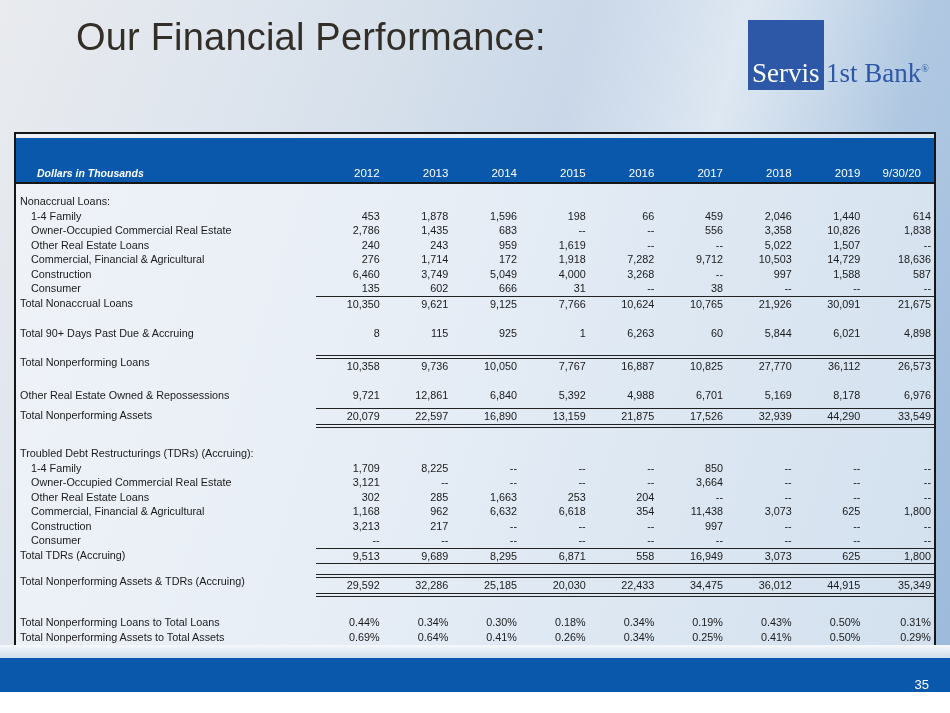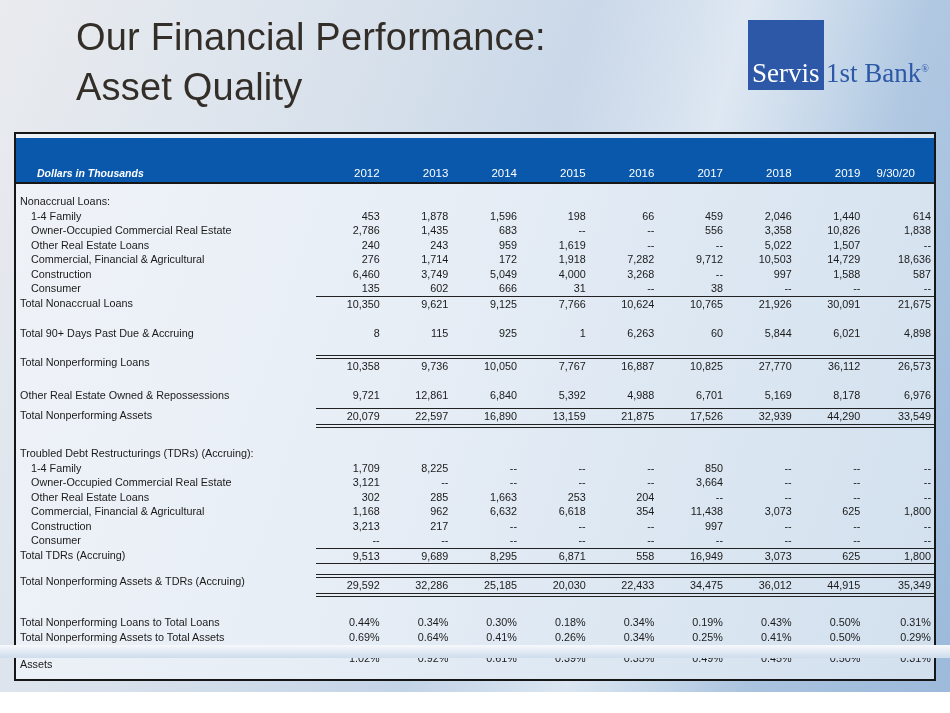--- a/index.html
+++ b/index.html
@@ -37,21 +37,21 @@
     padding-top:4px;
   }
   .thead {
     height:41px; background:var(--bar-blue,#0a58ab);
     border-bottom:2.5px solid #161616;
     display:grid; grid-template-columns:300px repeat(9,1fr);
     align-items:end; color:#ffffff; padding-bottom:3px;
   }
   .thead .hlabel { font-style:italic; font-weight:bold; font-size:10.5px; padding-left:21px; }
   .thead .hyear  { font-weight:normal; font-size:11.5px; text-align:right; padding-right:5px; }
-  .thead .hyear:last-child { padding-right:19px; }
+  .thead .hyear:last-child { padding-right:13px; }
 
   .tbody { padding:5px 0 7px 0; color:#1a1a1a; }
   .row { display:grid; grid-template-columns:300px repeat(9,1fr);
          line-height:14.5px; font-size:10.8px; }
   .row.blank { height:14.5px; }
   .row .label { padding-left:4px; white-space:nowrap; }
   .row.item .label { padding-left:15px; }
   .row .num { text-align:right; padding-right:5px; }
   .row .num:last-child { padding-right:3px; }
   .la-single .num { border-top:1.5px solid #222; }
@@ -68,21 +68,20 @@
                 background:var(--bar-blue,#0a58ab); }
   .page-number { position:absolute; right:21px; top:19px; color:#ffffff; font-size:13px; }
 </style>
 </head>
 <body>
 
 <div class="slide">
 
   <div class="title">
     <div>Our Financial Performance:</div>
-    <div>Asset Quality</div>
   </div>
 
   <div class="logo">
     <div class="logo-square">
       <span class="logo-servis">Servis</span>
     </div>
     <div class="logo-rest"><span>1st Bank</span><sup>®</sup></div>
   </div>
 
   <div class="table-wrap">
@@ -396,14 +395,17 @@
           <div class="num">0.35%</div>
           <div class="num">0.49%</div>
           <div class="num">0.45%</div>
           <div class="num">0.50%</div>
           <div class="num">0.31%</div>
         </div>
       </div>
   </div>
 
   <div class="footer-strip"></div>
+  <div class="footer-bar">
+    <span class="page-number">35</span>
+  </div>
 
 </div>
 
 </body></html>

